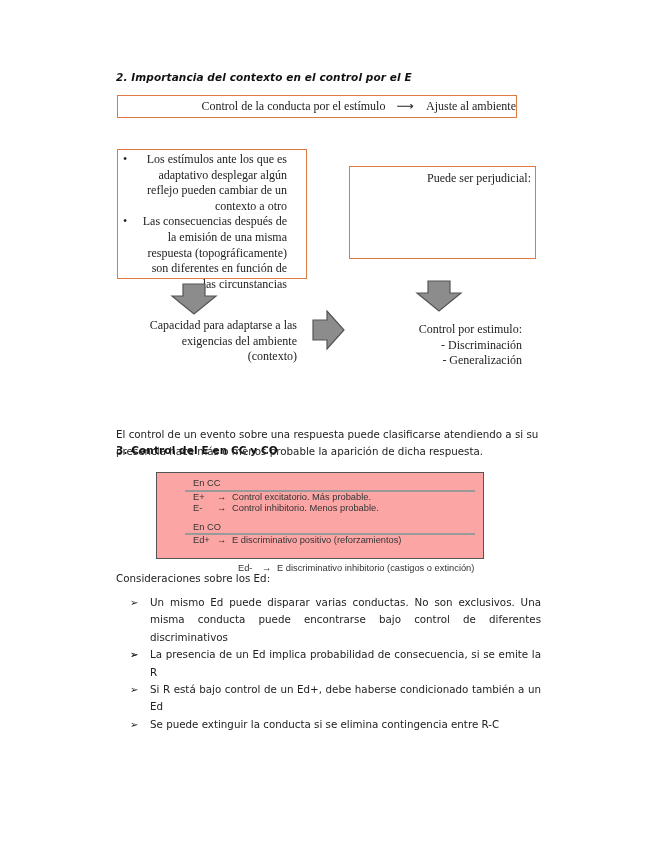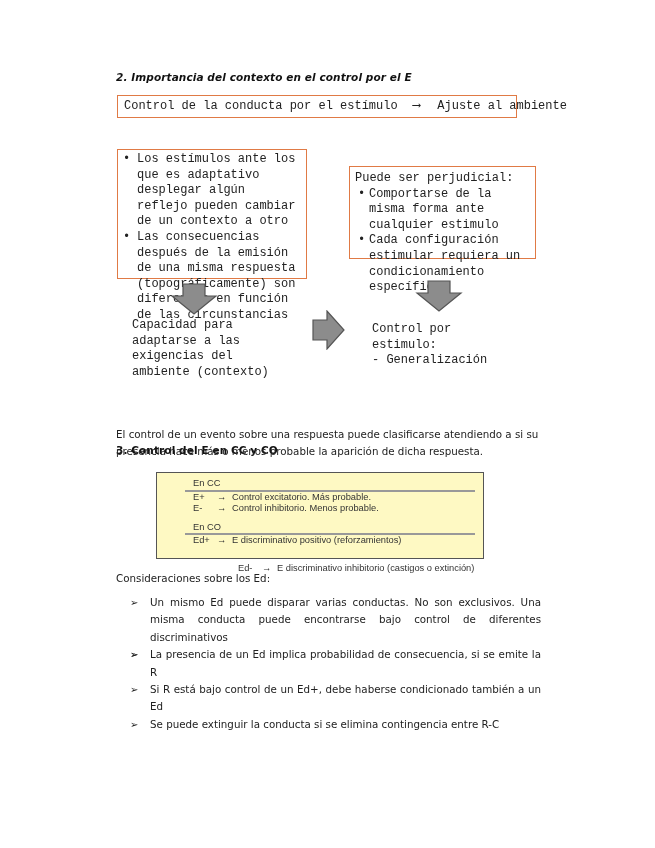--- a/index.html
+++ b/index.html
@@ -1,56 +1,52 @@
 <!DOCTYPE html>
 <html><head>
 <meta charset="utf-8">
 <style>
   html, body { margin: 0; padding: 0; background: #ffffff; }
   body { width: 655px; height: 848px; position: relative; overflow: hidden; font-family: "Liberation Sans", sans-serif; color: #1a1a1a; }
   .abs { position: absolute; }
   .h2 { font-family: "DejaVu Sans", sans-serif; font-weight: bold; font-size: 10.5px; letter-spacing: 0.1px; color: #111; }
   .obox { border: 1.5px solid #e07a45; box-sizing: border-box; background: #fff; }
-  .diag { font-family: Liberation Mono, monospace; font-size: 12px; color: #222; line-height: 15.6px; }
+  .diag { font-family: Liberation Serif, serif; font-size: 12px; color: #222; line-height: 15.6px; text-align: right; }
   .diag ul { margin: 0; padding: 0; list-style: none; }
   .diag li { position: relative; padding-left: 17px; }
   .diag li::before { content: "•"; position: absolute; left: 3px; top: 0; }
   .para { font-family: "DejaVu Sans", sans-serif; font-size: 10.3px; color: #222; line-height: 17.4px; }
-  .tbl { border: 1px solid #555; box-sizing: border-box; background: #fef9c3; font-family: "Liberation Sans", sans-serif; font-size: 9.3px; color: #333; }
+  .tbl { border: 1px solid #555; box-sizing: border-box; background: #fca5a5; font-family: "Liberation Sans", sans-serif; font-size: 9.3px; color: #333; }
   .tbl .row { position: absolute; left: 36px; white-space: nowrap; }
   .tbl .rule { position: absolute; left: 28px; width: 290px; height: 1.5px; background: #999; }
   .cons li { position: relative; padding-left: 29px; text-align: justify; }
   .cons ul { margin: 0; padding: 0; list-style: none; }
   .cons .bul { position: absolute; left: 9px; top: 0; font-size: 10px; }
   .arrow svg { display: block; }
 </style>
 </head>
 <body>
 
 <div class="abs h2" style="left:116px; top:71px;font-style:italic;">2. Importancia del contexto en el control por el E</div>
 
 <div class="abs obox diag" style="left:117px; top:95px; width:400px; height:23px; padding:3px 0 0 6px; white-space:nowrap;">
   <span>Control de la conducta por el estímulo</span>
   <span style="display:inline-block; margin:0 10px 0 8px;">⟶</span>
   <span>Ajuste al ambiente</span>
 </div>
 
-<div class="abs obox diag" style="left:117px; top:149px; width:190px; height:130px; padding:2px 7px 0 2px;">
+<div class="abs obox diag" style="left:117px; top:149px; width:190px; height:130px; padding:2px 19px 0 2px;">
   <ul>
     <li>Los estímulos ante los que es adaptativo desplegar algún reflejo pueden cambiar de un contexto a otro</li>
     <li>Las consecuencias después de la emisión de una misma respuesta (topográficamente) son diferentes en función de las circunstancias</li>
   </ul>
 </div>
 
 <div class="abs obox diag" style="left:349px; top:166px; width:187px; height:93px; padding:4px 4px 0 5px;">
   <div>Puede ser perjudicial:</div>
-  <ul>
-    <li style="padding-left:14px;">Comportarse de la misma forma ante cualquier estimulo</li>
-    <li style="padding-left:14px;">Cada configuración estimular requiera un condicionamiento específico</li>
-  </ul>
 </div>
 
 <div class="abs arrow" style="left:170px; top:283px;">
   <svg width="48" height="32" viewBox="0 0 48 32">
       <polygon points="13,1 35,1 35,13 46,13 24,31 2,13 13,13" fill="#8c8c8c" stroke="#555" stroke-width="1.2"></polygon>
     </svg>
 </div>
 
 <div class="abs arrow" style="left:312px; top:310px;">
   <svg width="34" height="40" viewBox="0 0 34 40">
@@ -61,20 +57,21 @@
 <div class="abs arrow" style="left:415px; top:280px;">
   <svg width="48" height="32" viewBox="0 0 48 32">
       <polygon points="13,1 35,1 35,13 46,13 24,31 2,13 13,13" fill="#8c8c8c" stroke="#555" stroke-width="1.2"></polygon>
     </svg>
 </div>
 
 <div class="abs diag" style="left:132px; top:318px; width:165px;">Capacidad para adaptarse a las exigencias del ambiente (contexto)</div>
 
 <div class="abs diag" style="left:372px; top:322px; width:150px;">
   <div>Control por estimulo:</div>
+  <div>- Discriminación</div>
   <div>- Generalización</div>
 </div>
 
 <div class="abs h2" style="left:116px; top:404px;margin-top:40px;">3. Control del E en CC y CO</div>
 
 <div class="abs para" style="left:116px; top:426px; width:430px;">El control de un evento sobre una respuesta puede clasificarse atendiendo a si su presencia hace más o menos probable la aparición de dicha respuesta.</div>
 
 <div class="abs tbl" style="left:156px; top:472px; width:328px; height:87px;">
   <div class="row" style="top:5px;">En CC</div>
   <div class="rule" style="top:17px;"></div>

